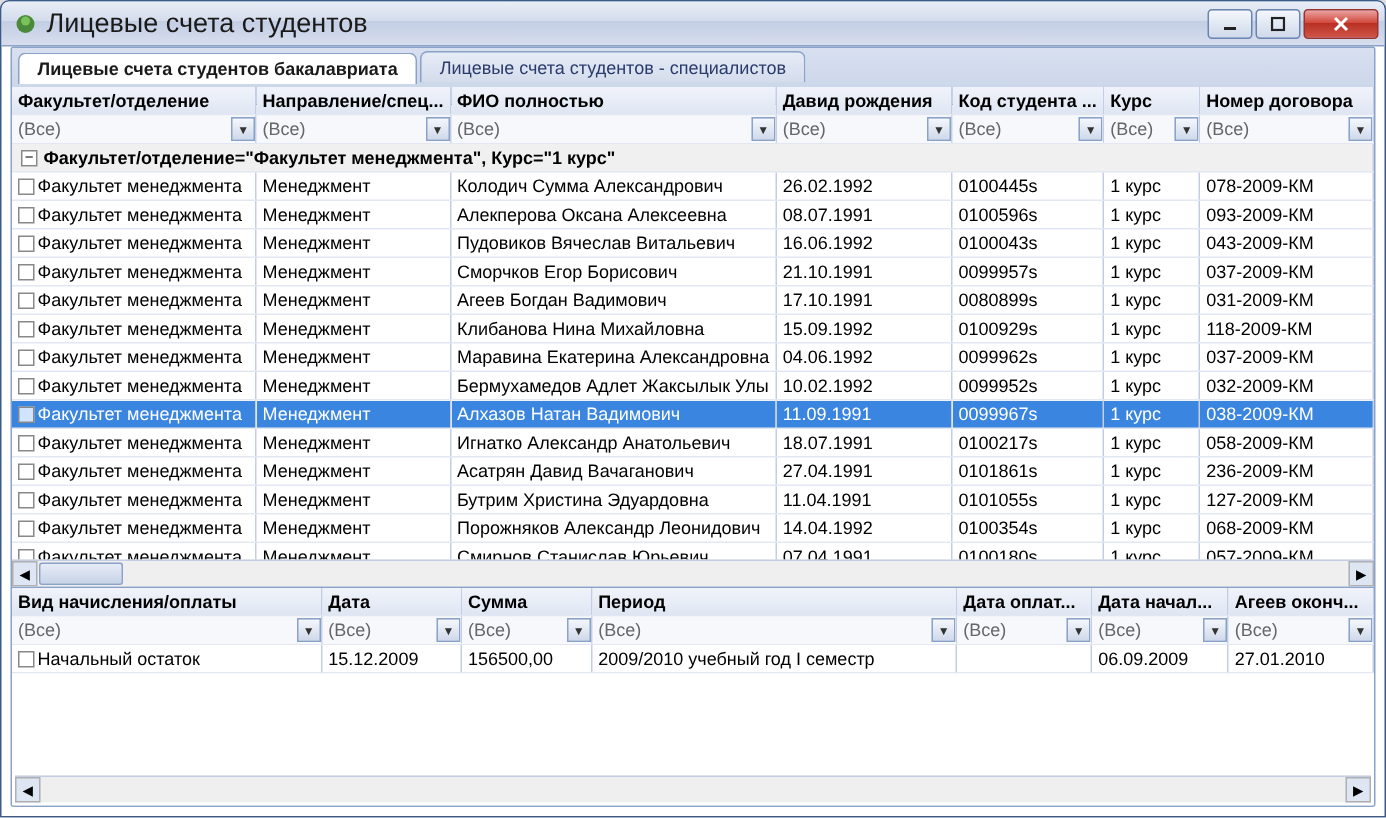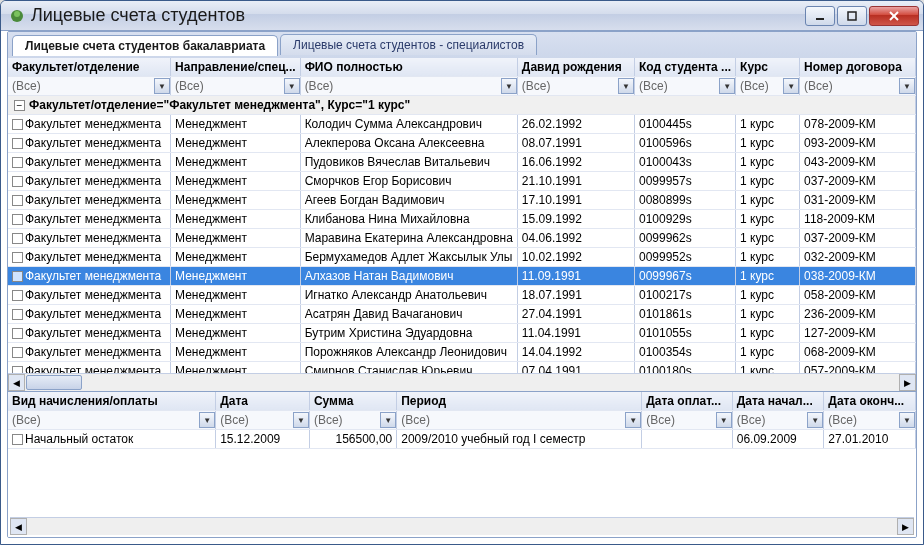--- a/index.html
+++ b/index.html
@@ -298,21 +298,21 @@
               <col class="d7">
             </colgroup>
           <thead>
               <tr id="lower-head">
                 <th>Вид начисления/оплаты</th>
                 <th>Дата</th>
                 <th>Сумма</th>
                 <th>Период</th>
                 <th>Дата оплат...</th>
                 <th>Дата начал...</th>
-                <th>Дата оконч...</th>
+                <th>Агеев оконч...</th>
               </tr>
             </thead>
           <tbody id="lower-body">
               <tr class="filter-row">
                 <td>
                   <div class="filter-cell">
                     <span>(Все)</span>
                     <div class="dd">▼</div>
                   </div>
                 </td>
@@ -349,21 +349,21 @@
                 <td>
                   <div class="filter-cell">
                     <span>(Все)</span>
                     <div class="dd">▼</div>
                   </div>
                 </td>
               </tr>
               <tr class="data-row">
                 <td><span class="chk"></span>Начальный остаток</td>
                 <td>15.12.2009</td>
-                <td style="text-align: right;">156500,00</td>
+                <td style="">156500,00</td>
                 <td>2009/2010 учебный год I семестр</td>
                 <td></td>
                 <td>06.09.2009</td>
                 <td>27.01.2010</td>
               </tr>
             </tbody>
         </table>
       </div>
       <div class="hscroll2">
         <div class="lbtn">◀</div>

